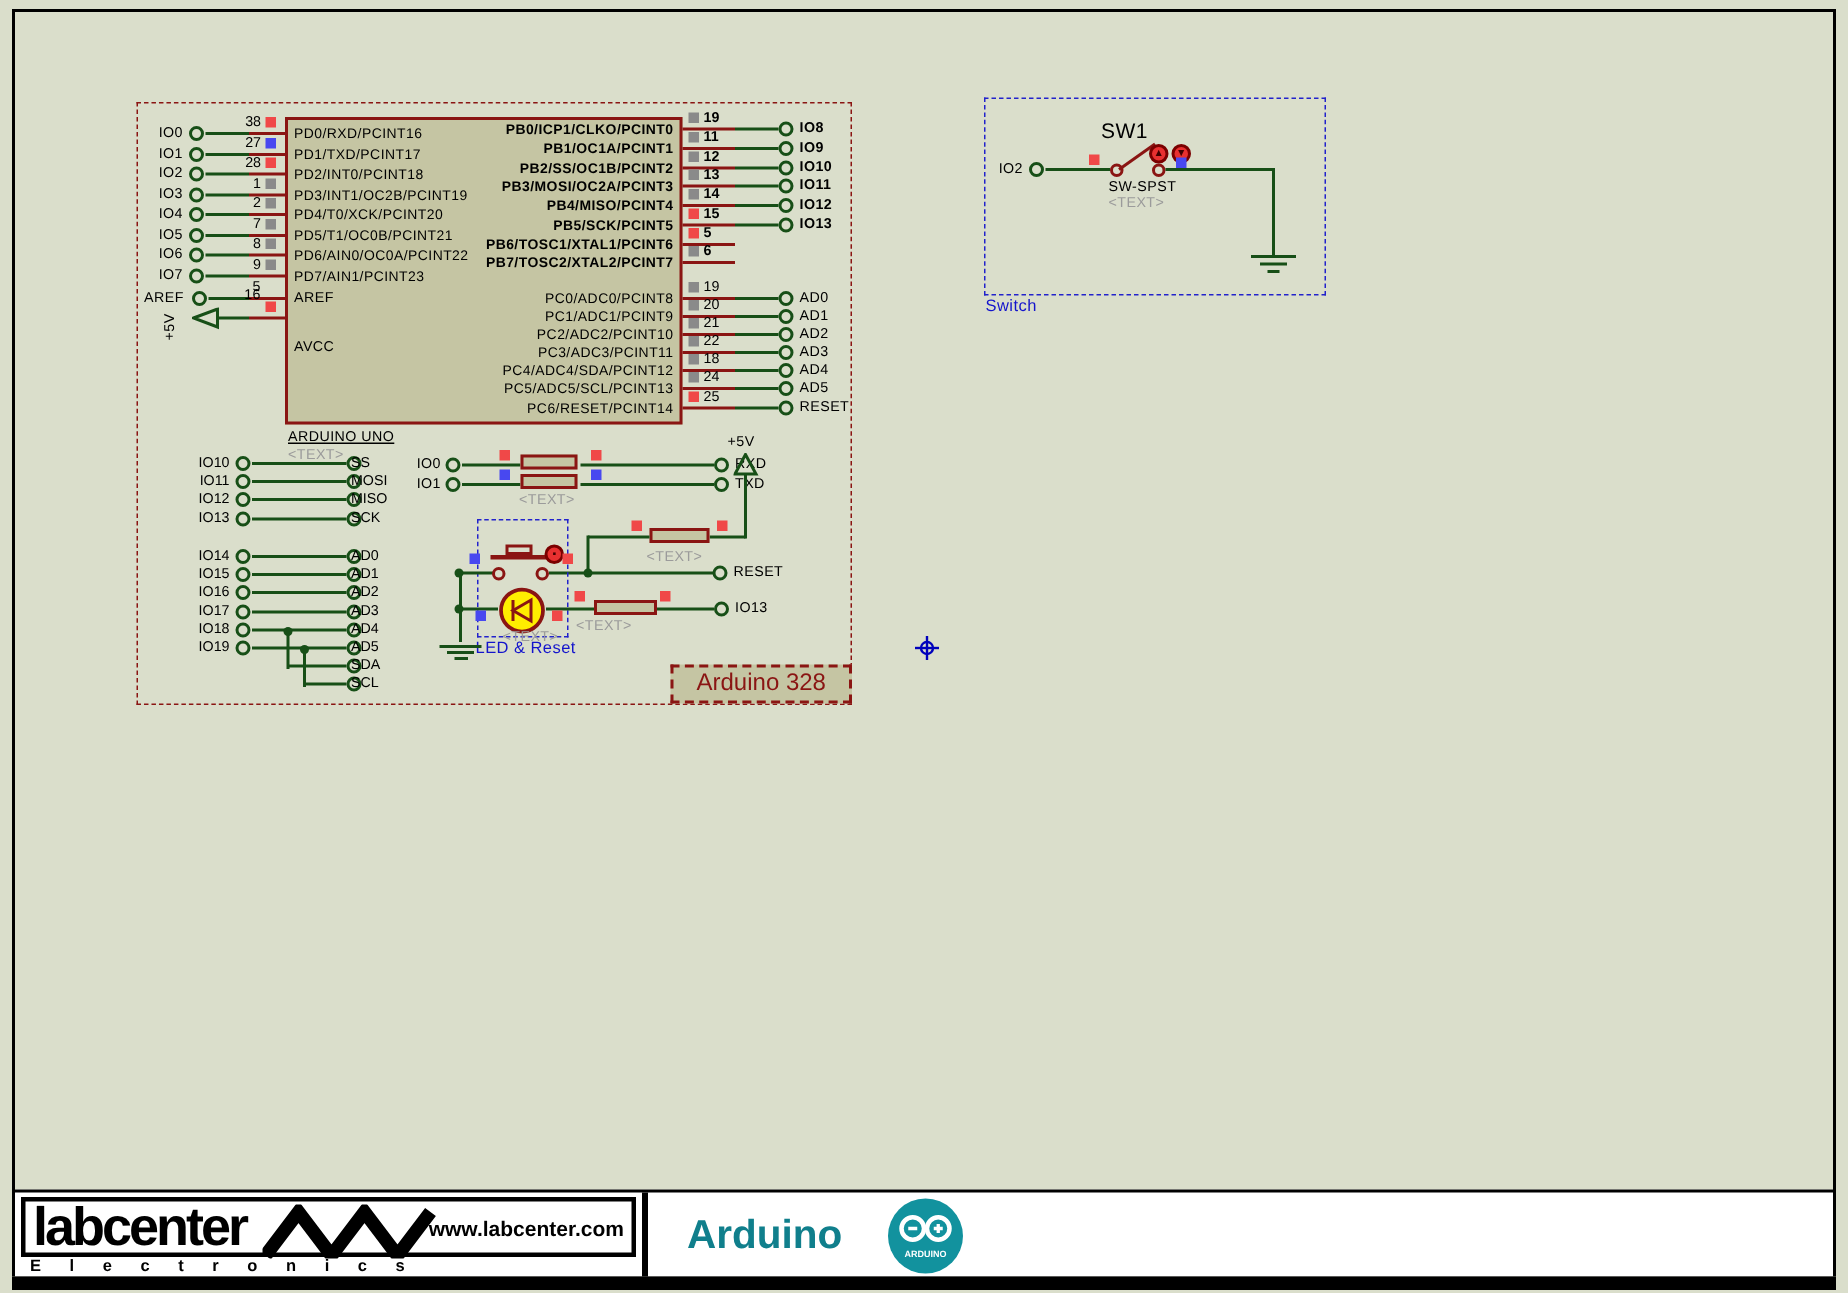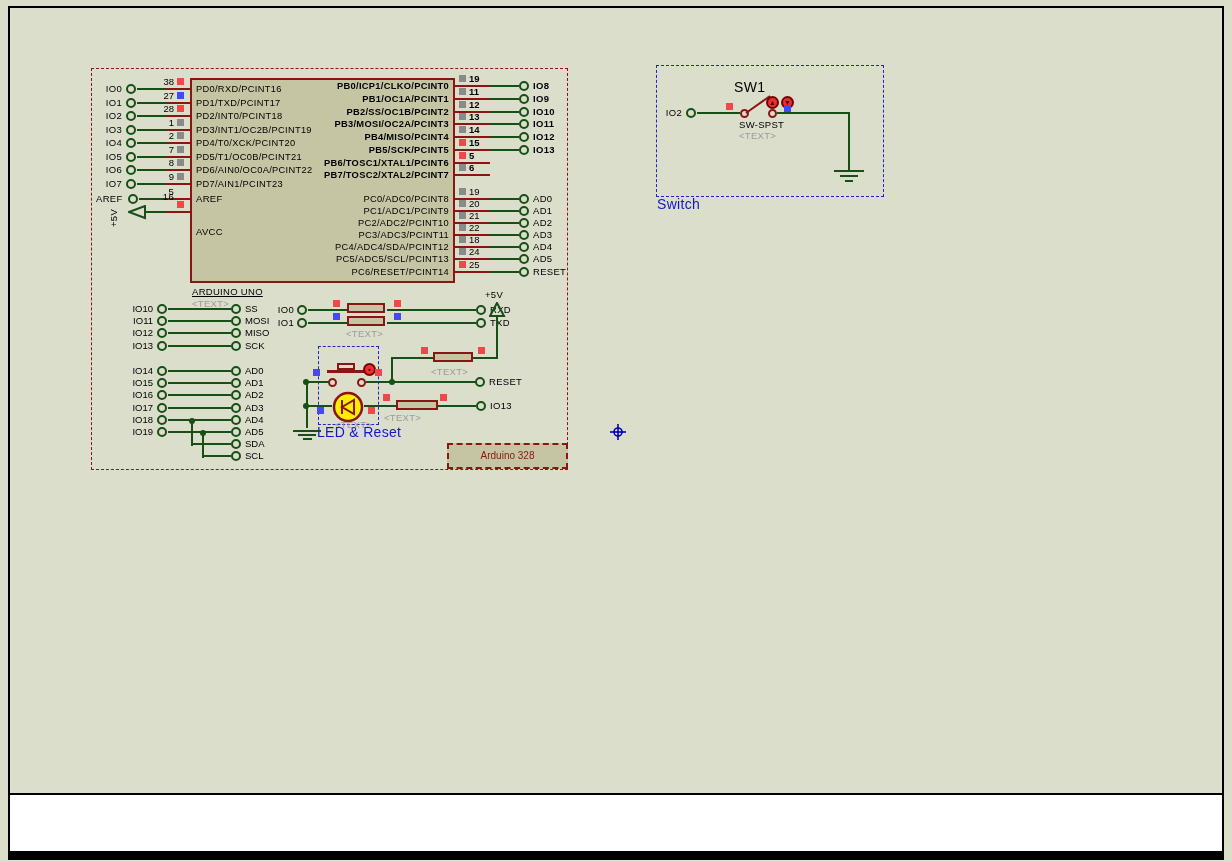--- a/index.html
+++ b/index.html
@@ -8,21 +8,21 @@
     position: relative;
     background: #dadecb;
     font-family: "Liberation Sans", sans-serif;
     overflow: hidden;
     color: #000;
   }
   .abs { position:absolute; }
   .t { position:absolute; font-size:9.5px; line-height:10px; white-space:nowrap; letter-spacing:.3px; }
   .tr { text-align:right; }
   .gray { color:#9b9b9b; }
-  .bluelbl { color:#1414cc; font-size:14px; line-height:11px; }
+  .bluelbl { color:#1414cc; font-size:11px; line-height:11px; }
 
   
   .w { position:absolute; height:2px; background:#174f17; }
   .wv { position:absolute; width:2px; background:#174f17; }
   .rw-line { position:absolute; height:2px; background:#8a1513; }
 
   
   .tc { position:absolute; width:10px; height:10px; border:2px solid #174f17; border-radius:50%; background:transparent; }
   
   .cc { position:absolute; width:9px; height:9px; border:2px solid #8a1513; border-radius:50%; background:#dadecb; }
@@ -75,36 +75,36 @@
 
   
   .grp { position:absolute; width:170px; }
   .grp .prow { height:12.2px; }
   .grp .tl1 { left:0; top:1px; width:26px; text-align:right; font-size:9.5px; line-height:10px; }
   .grp .tc1 { left:30px; top:1px; }
   .grp .gwv { left:41px; top:5px; width:63px; height:2px; background:#174f17; }
   .grp .gwv.v-sda { left:65px; width:39px; }
   .grp .gwv.v-scl { left:76px; width:28px; }
   .grp .tc2 { left:104px; top:1px; }
-  .grp .tl2 { left:118px; top:1px; font-size:9.5px; line-height:10px; }
+  .grp .tl2 { left:107px; top:1px; font-size:9.5px; line-height:10px; }
   #spi-rows { left:127px; top:303px; }
   #analog-rows { left:127px; top:365px; }
 
   
   .res { position:absolute; height:10px; background:#c5c5a3; border:2px solid #8a1513; }
 
   
   .gb { position:absolute; height:2px; background:#174f17; }
 
   
   .act { position:absolute; width:13px; height:13px; border-radius:50%; background:#e83030; border:2px solid #7a0000; font-size:7px; line-height:9px; text-align:center; color:#400000; font-weight:bold; }
 
   
   #subsheet-box { position:absolute; left:447px; top:443px; width:121px; height:26px; background:#c5c5a3; border:2px dashed #8a1513; text-align:center; }
-  #subsheet-box span { font-size:10px; line-height:22px; color:#8a1513; }
+  #subsheet-box span { font-size:16px; line-height:22px; color:#8a1513; }
 
   
   #footer { position:absolute; left:10px; top:793px; width:1212px; height:58px; background:#fff; border-top:2px solid #000; display:flex; }
   #logo-cell { width:420px; border-right:2px solid #000; position:relative; }
   #logo-inner { position:absolute; left:4px; top:3px; right:4px; height:40px; border:3px solid #000; }
   #brand-text { position:absolute; left:5px; top:-4px; font-size:36px; font-weight:bold; letter-spacing:-2px; }
   #brand-url { position:absolute; right:5px; top:10px; font-size:14px; font-weight:bold; }
   #brand-sub { position:absolute; left:10px; bottom:1px; font-size:11px; font-weight:bold; letter-spacing:8px; }
   #title-cell { flex:1; display:flex; align-items:center; justify-content:center; }
   #title-cell span { font-size:19px; font-weight:bold; color:#00007d; }
@@ -546,14 +546,36 @@
 <span class="ps v-blue" style="left:784px;top:105px;"></span>
 <span class="w" style="left:777px;top:112px;width:73px;"></span>
 <span class="wv" style="left:848px;top:112px;height:58px;"></span>
 <span class="gb" style="left:834px;top:170px;width:30px;"></span>
 <span class="gb" style="left:840px;top:175px;width:18px;"></span>
 <span class="gb" style="left:845px;top:180px;width:8px;"></span>
 <span class="t" style="left:739px;top:120px;">SW-SPST</span>
 <span class="t gray" style="left:739px;top:131px;">&lt;TEXT&gt;</span>
 
 <div id="footer">
+  <div id="logo-cell">
+    <div id="logo-inner">
+      <span id="brand-text">labcenter</span>
+      <svg class="abs" style="left:158px;top:2px;" width="122" height="36">
+        <polyline points="2,34 24,5 46,34 68,5 90,34 112,5" fill="none" stroke="#000" stroke-width="9"></polyline>
+      </svg>
+      <span id="brand-url">www.labcenter.com</span>
+    </div>
+    <span id="brand-sub">E l e c t r o n i c s</span>
+  </div>
+  <div id="arduino-cell">
+    <span id="arduino-name">Arduino</span>
+    <svg class="abs" style="right:10px;top:3px;" width="52" height="52">
+      <circle cx="26" cy="26" r="25" fill="#12929e"></circle>
+      <circle cx="17.5" cy="21" r="7.5" fill="none" stroke="#fff" stroke-width="3"></circle>
+      <circle cx="34.5" cy="21" r="7.5" fill="none" stroke="#fff" stroke-width="3"></circle>
+      <line x1="14.5" y1="21" x2="20.5" y2="21" stroke="#fff" stroke-width="2.2"></line>
+      <line x1="31.5" y1="21" x2="37.5" y2="21" stroke="#fff" stroke-width="2.2"></line>
+      <line x1="34.5" y1="18" x2="34.5" y2="24" stroke="#fff" stroke-width="2.2"></line>
+      <text x="26" y="40" text-anchor="middle" font-size="6" font-weight="bold" fill="#fff" font-family="Liberation Sans, sans-serif">ARDUINO</text>
+    </svg>
+  </div>
 </div>
 <div id="bottom-strip"></div>
 
 </body></html>

